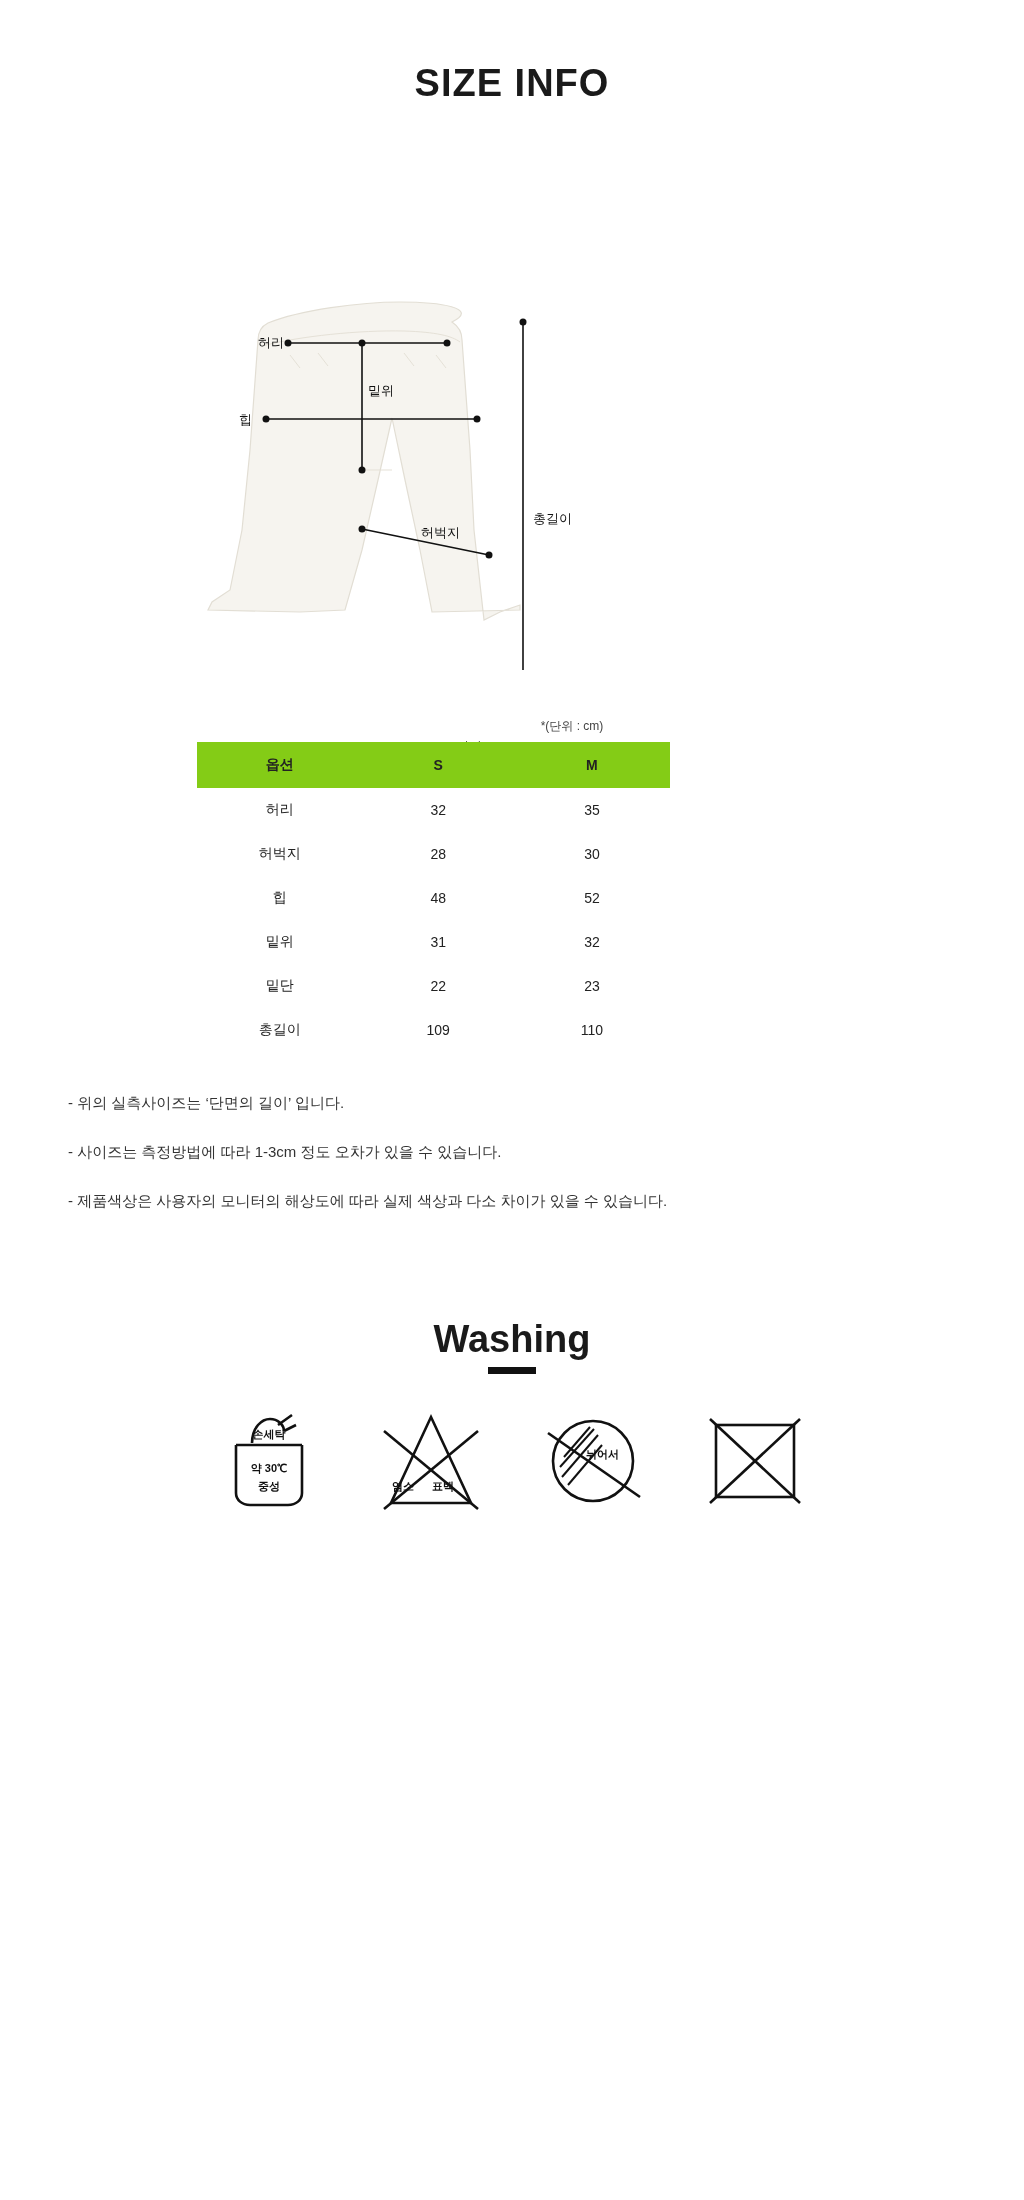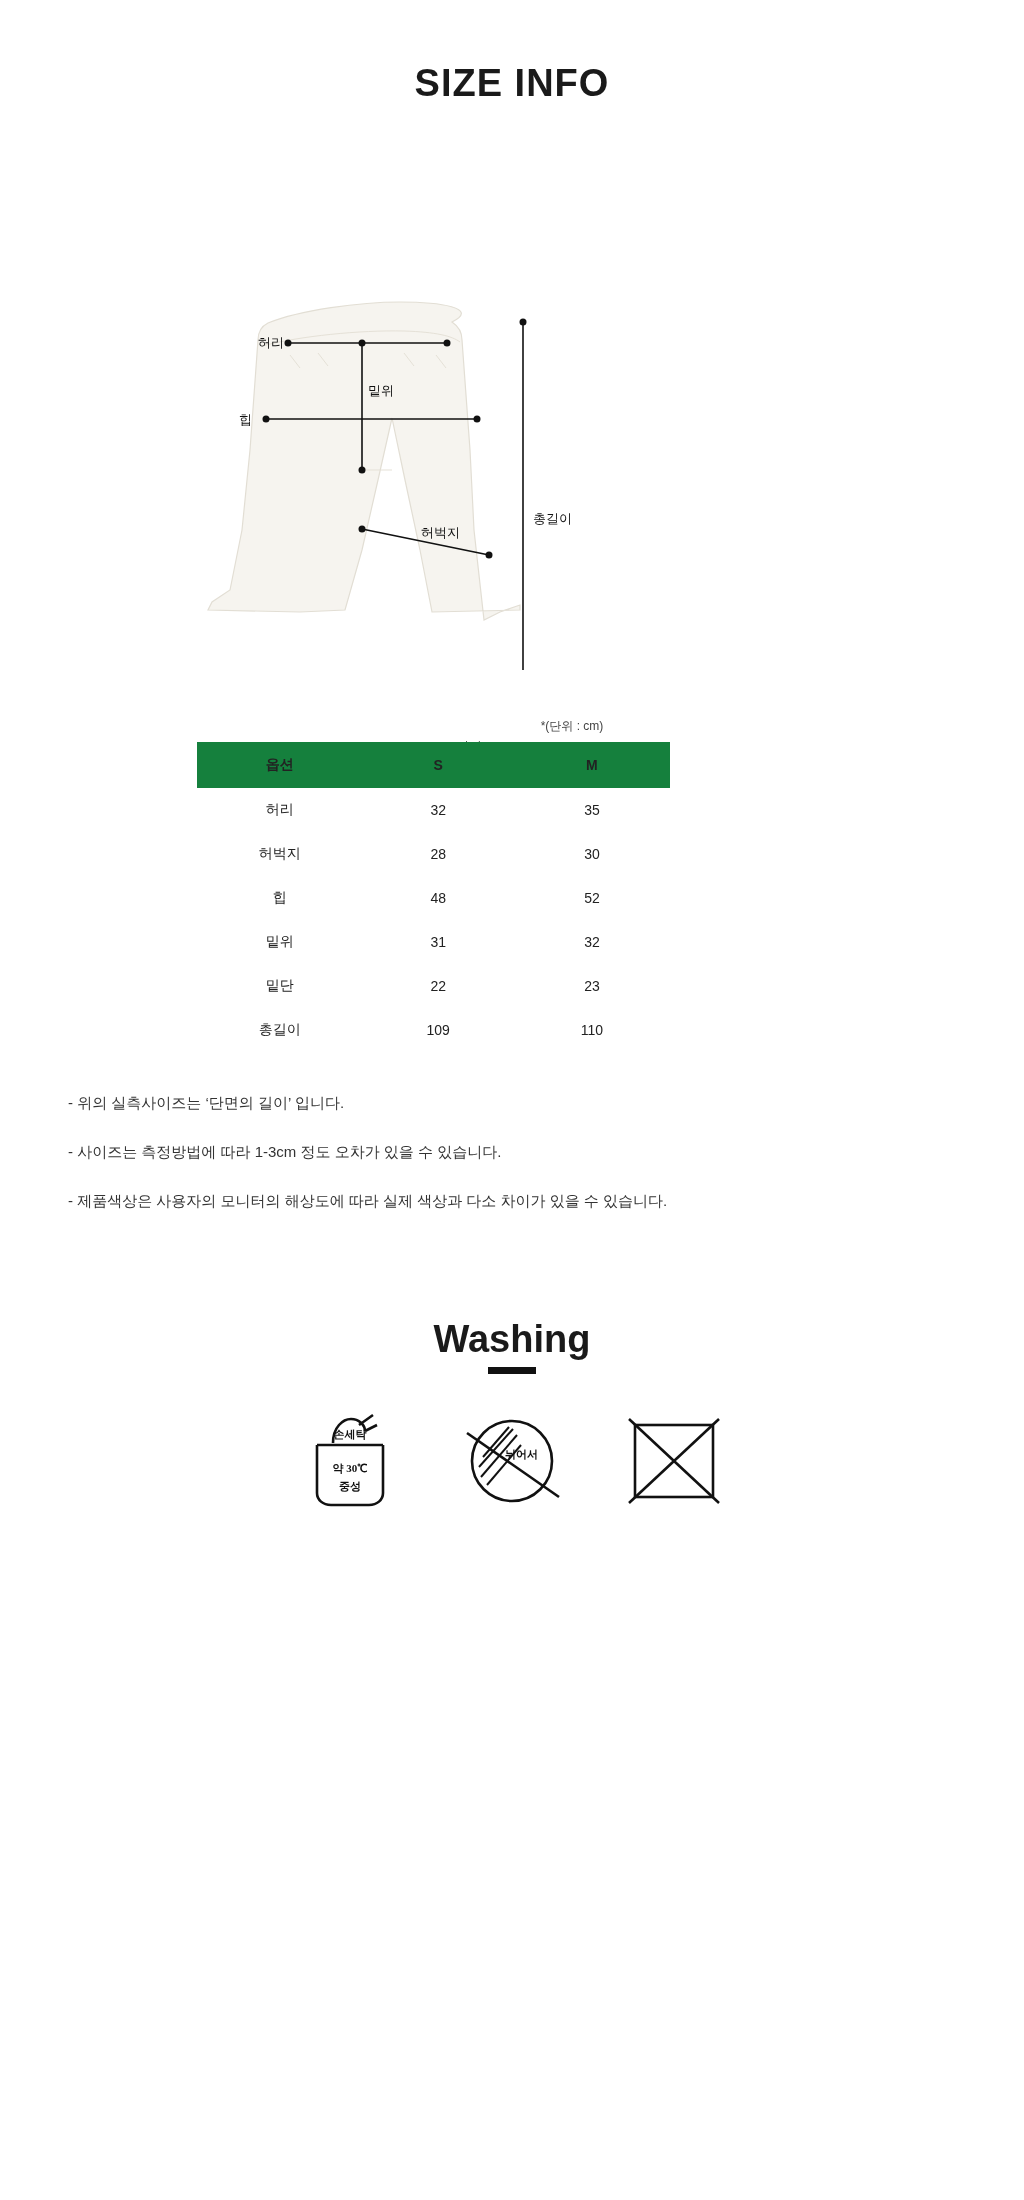--- a/index.html
+++ b/index.html
@@ -66,21 +66,21 @@
 
   .size-table {
     position: absolute;
     top: 742px;
     left: 197px;
     width: 473px;
     border-collapse: collapse;
     font-size: 14px;
   }
   .size-table th {
-    background: #15803d;
+    background: #84cc16;
     font-weight: bold;
     color: #222;
     padding: 14px 0;
     text-align: center;
     font-size: 14px;
   }
   .size-table td {
     padding: 13px 0;
     text-align: center;
     color: #222;
@@ -272,24 +272,33 @@
   <div class="washing-icons">
 
     <div class="wash-icon">
       <svg width="130" height="110" viewBox="0 0 130 110">
         <path d="M32,40 L32,88 C32,95 38,100 46,100 L84,100 C92,100 98,95 98,88 L98,40" fill="none" stroke="#111" stroke-width="2.6"></path>
         <path d="M32,40 L98,40" fill="none" stroke="#111" stroke-width="2.6"></path>
         <path d="M48,38 C48,22 58,14 66,14 C74,14 80,20 80,26" fill="none" stroke="#111" stroke-width="2.6"></path>
         <path d="M74,20 L88,10 M80,26 L92,20" fill="none" stroke="#111" stroke-width="2.6"></path>
       </svg>
       <div class="wash-text" style="left:0;right:0;top:22px;">손세탁</div>
-      <div class="wash-text" style="left:0;right:0;top:56px;font-family:Liberation Serif, serif;">약 30℃</div>
+      <div class="wash-text" style="left:0;right:0;top:56px;">약 30℃</div>
       <div class="wash-text" style="left:0;right:0;top:74px;">중성</div>
     </div>
 
+    <div class="wash-icon">
+      <svg width="130" height="110" viewBox="0 0 130 110">
+        <path d="M65,12 L105,98 L25,98 Z" fill="none" stroke="#111" stroke-width="2.6"></path>
+        <line x1="18" y1="26" x2="112" y2="104" stroke="#111" stroke-width="2.6"></line>
+        <line x1="112" y1="26" x2="18" y2="104" stroke="#111" stroke-width="2.6"></line>
+      </svg>
+      <div class="wash-text" style="left:26px;top:74px;">염소</div>
+      <div class="wash-text" style="left:66px;top:74px;">표백</div>
+    </div>
 
     <div class="wash-icon">
       <svg width="130" height="110" viewBox="0 0 130 110">
         <circle cx="65" cy="56" r="40" fill="none" stroke="#111" stroke-width="2.6"></circle>
         <g stroke="#111" stroke-width="2">
           <line x1="36" y1="52" x2="62" y2="22"></line>
           <line x1="32" y1="62" x2="66" y2="24"></line>
           <line x1="34" y1="72" x2="70" y2="30"></line>
           <line x1="40" y1="80" x2="74" y2="40"></line>
         </g>

